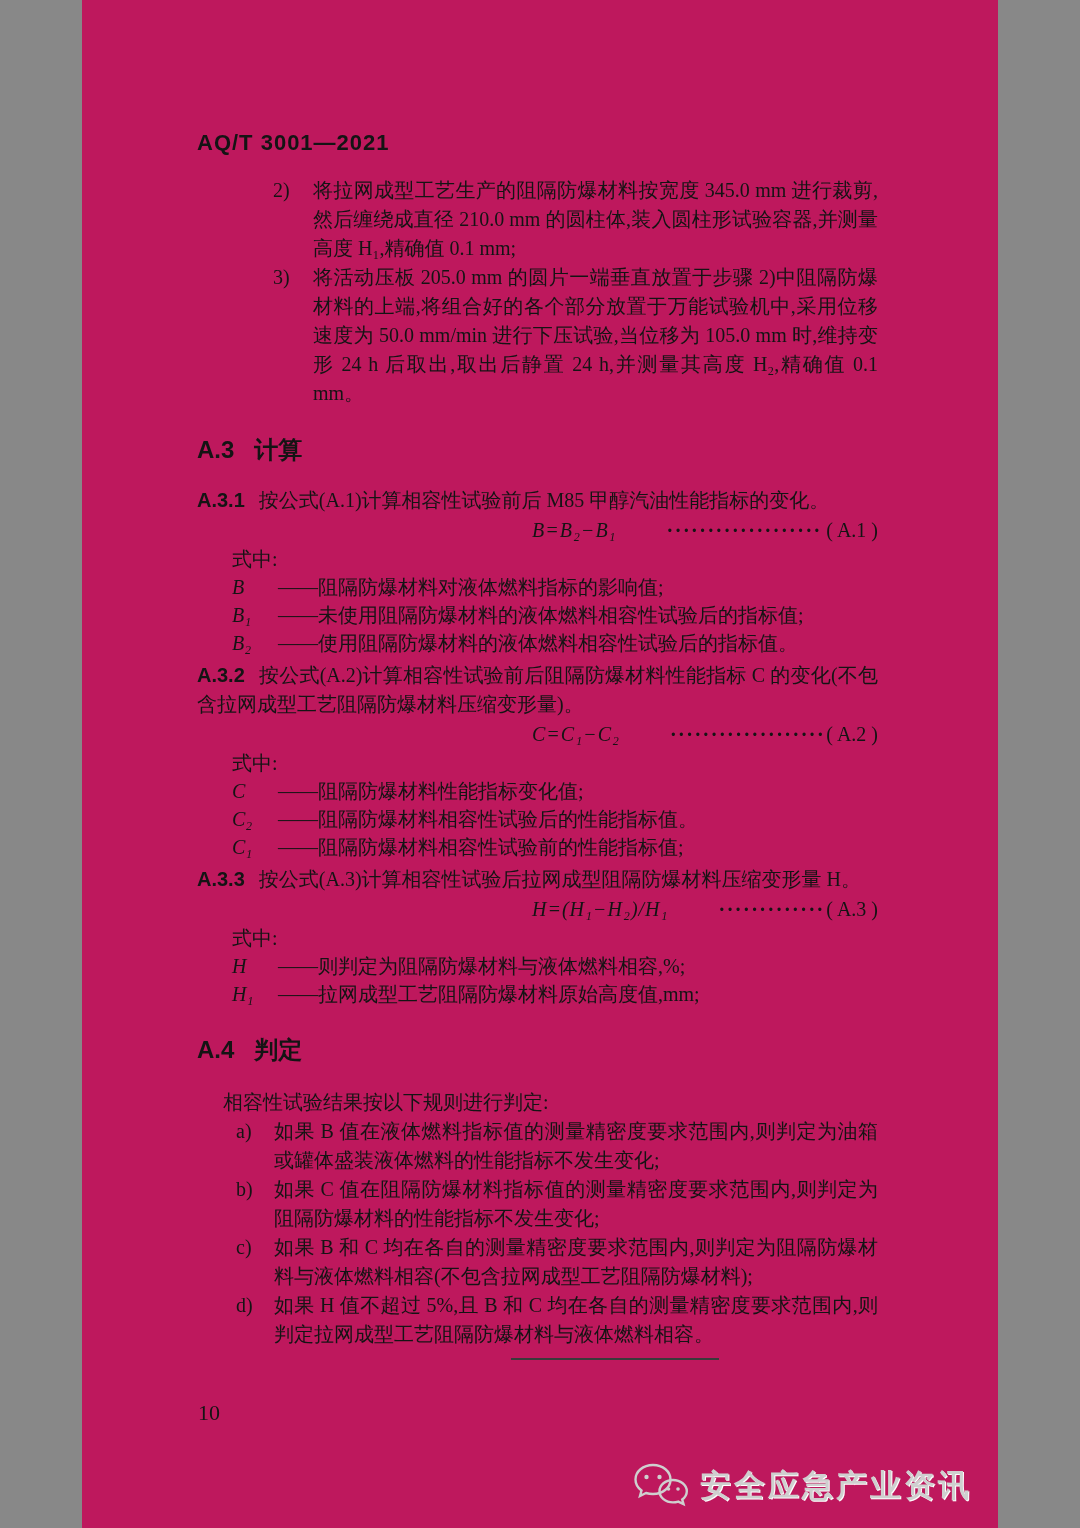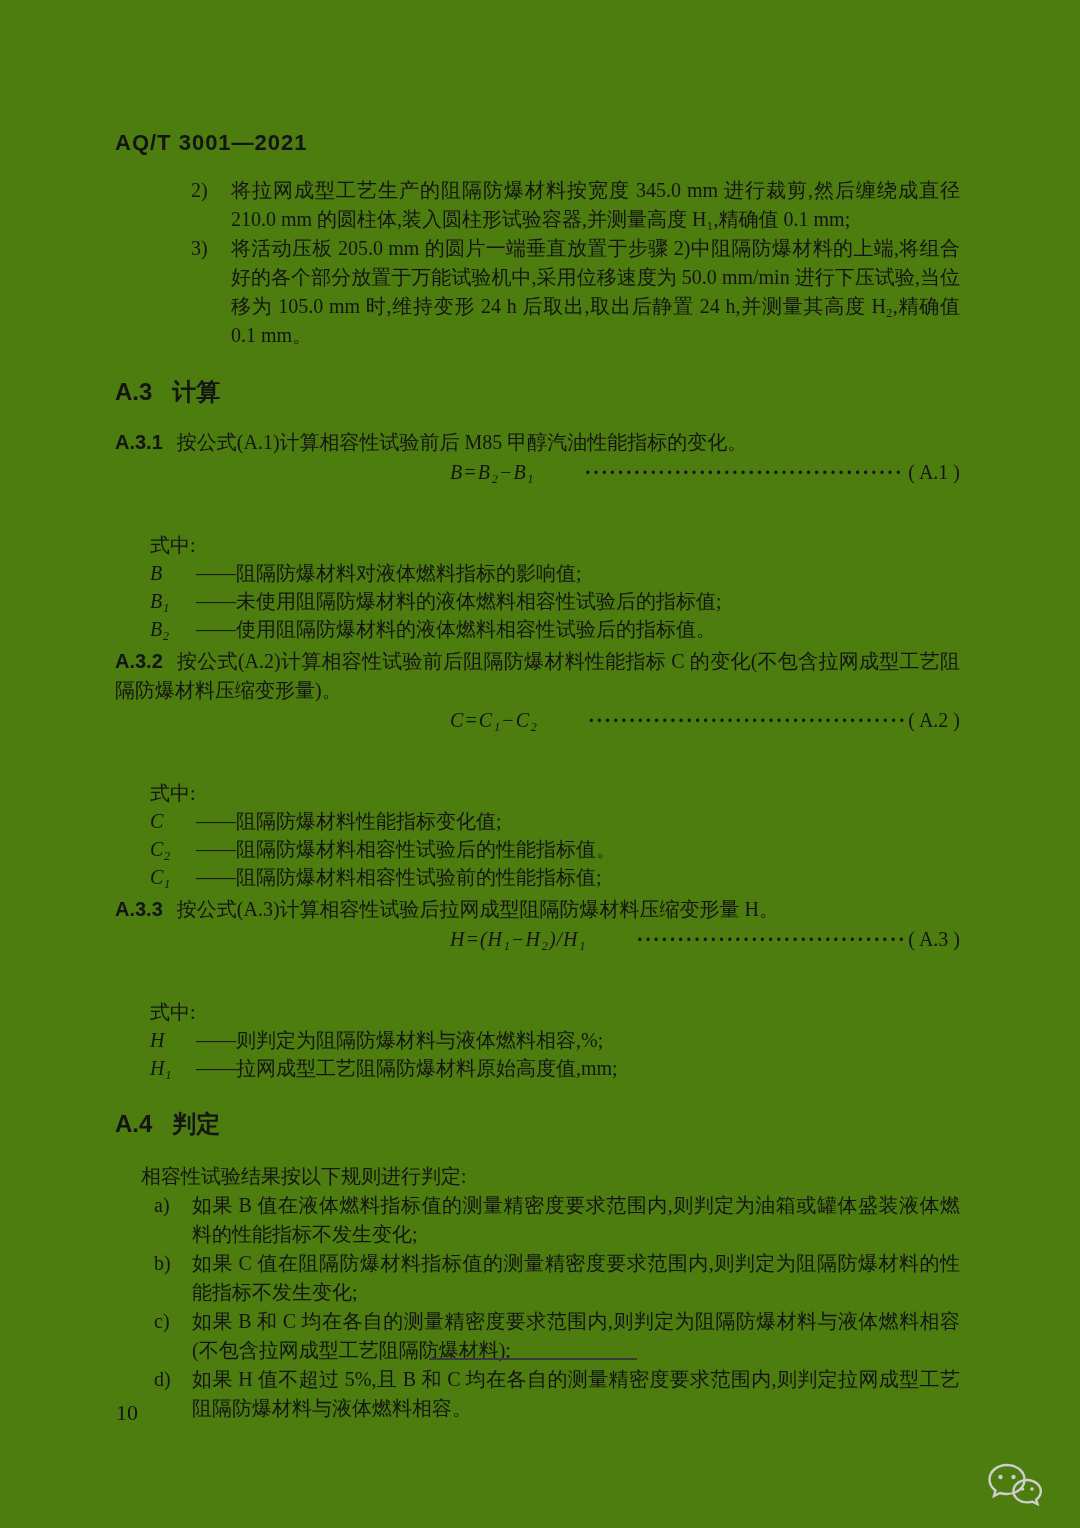--- a/index.html
+++ b/index.html
@@ -1,21 +1,21 @@
 <!DOCTYPE html>
 <html><head>
 <meta charset="utf-8">
 <style>
   * { margin:0; padding:0; box-sizing:border-box; }
   html,body { background:#888; }
   .page {
     position:relative;
-    width:1080px; height:1528px;
+    width:916px; height:1528px;
     margin:0 auto;
-    background:#4d7c0f;
+    background:#be185d;
     color:#141414;
     font-family:"Liberation Serif","DejaVu Serif",serif;
     font-size:20px;
     overflow:hidden;
     padding:130px 120px 0 115px;
   }
   .doc-header {
     font-family:"Liberation Sans","DejaVu Sans",sans-serif;
     font-weight:700;
     font-size:22px;
@@ -64,21 +64,21 @@
   .f-dots {
     flex:1 1 auto;
     overflow:hidden;
     white-space:nowrap;
     font-weight:900;
     letter-spacing:1.5px;
     margin:0 4px 0 50px;
     text-align:right;
   }
   .f-label { flex:0 0 auto; white-space:nowrap; }
-  .where { margin-left:35px; line-height:28px;margin-top:44px; }
+  .where { margin-left:35px; line-height:28px; }
   .def-row { display:flex; margin-left:35px; line-height:28px; }
   .def-term {
     flex:0 0 46px;
     font-style:italic;
     font-family:"Liberation Serif","DejaVu Serif",serif;
   }
   .def-desc { flex:1; text-align:justify; }
   .judg-intro { margin-left:26px; margin-top:24px; line-height:29px; }
   .judg-item {
     position:relative;
@@ -233,15 +233,16 @@
         <path d="M21 3 C11 3 3.5 9.5 3.5 17.5 C3.5 22 5.8 25.8 9.5 28.5 L8 34 L14 31 C16.2 31.7 18.5 32 21 32 C31 32 38.5 25.5 38.5 17.5 C38.5 9.5 31 3 21 3 Z"></path>
         <path d="M41 18 C33.5 18 27.5 23 27.5 29.2 C27.5 35.4 33.5 40.4 41 40.4 C42.8 40.4 44.6 40.1 46.2 39.6 L51.5 42 L50.2 37.4 C53.2 35.3 54.8 32.4 54.8 29.2 C54.8 23 48.5 18 41 18 Z"></path>
       </g>
       <g fill="#cfcfcf">
         <circle cx="14.5" cy="15" r="2.2"></circle>
         <circle cx="27.5" cy="15" r="2.2"></circle>
         <circle cx="36.5" cy="27" r="1.8"></circle>
         <circle cx="46" cy="27" r="1.8"></circle>
       </g>
     </svg>
+    <span>安全应急产业资讯</span>
   </div>
 
 </div>
 
 </body></html>

